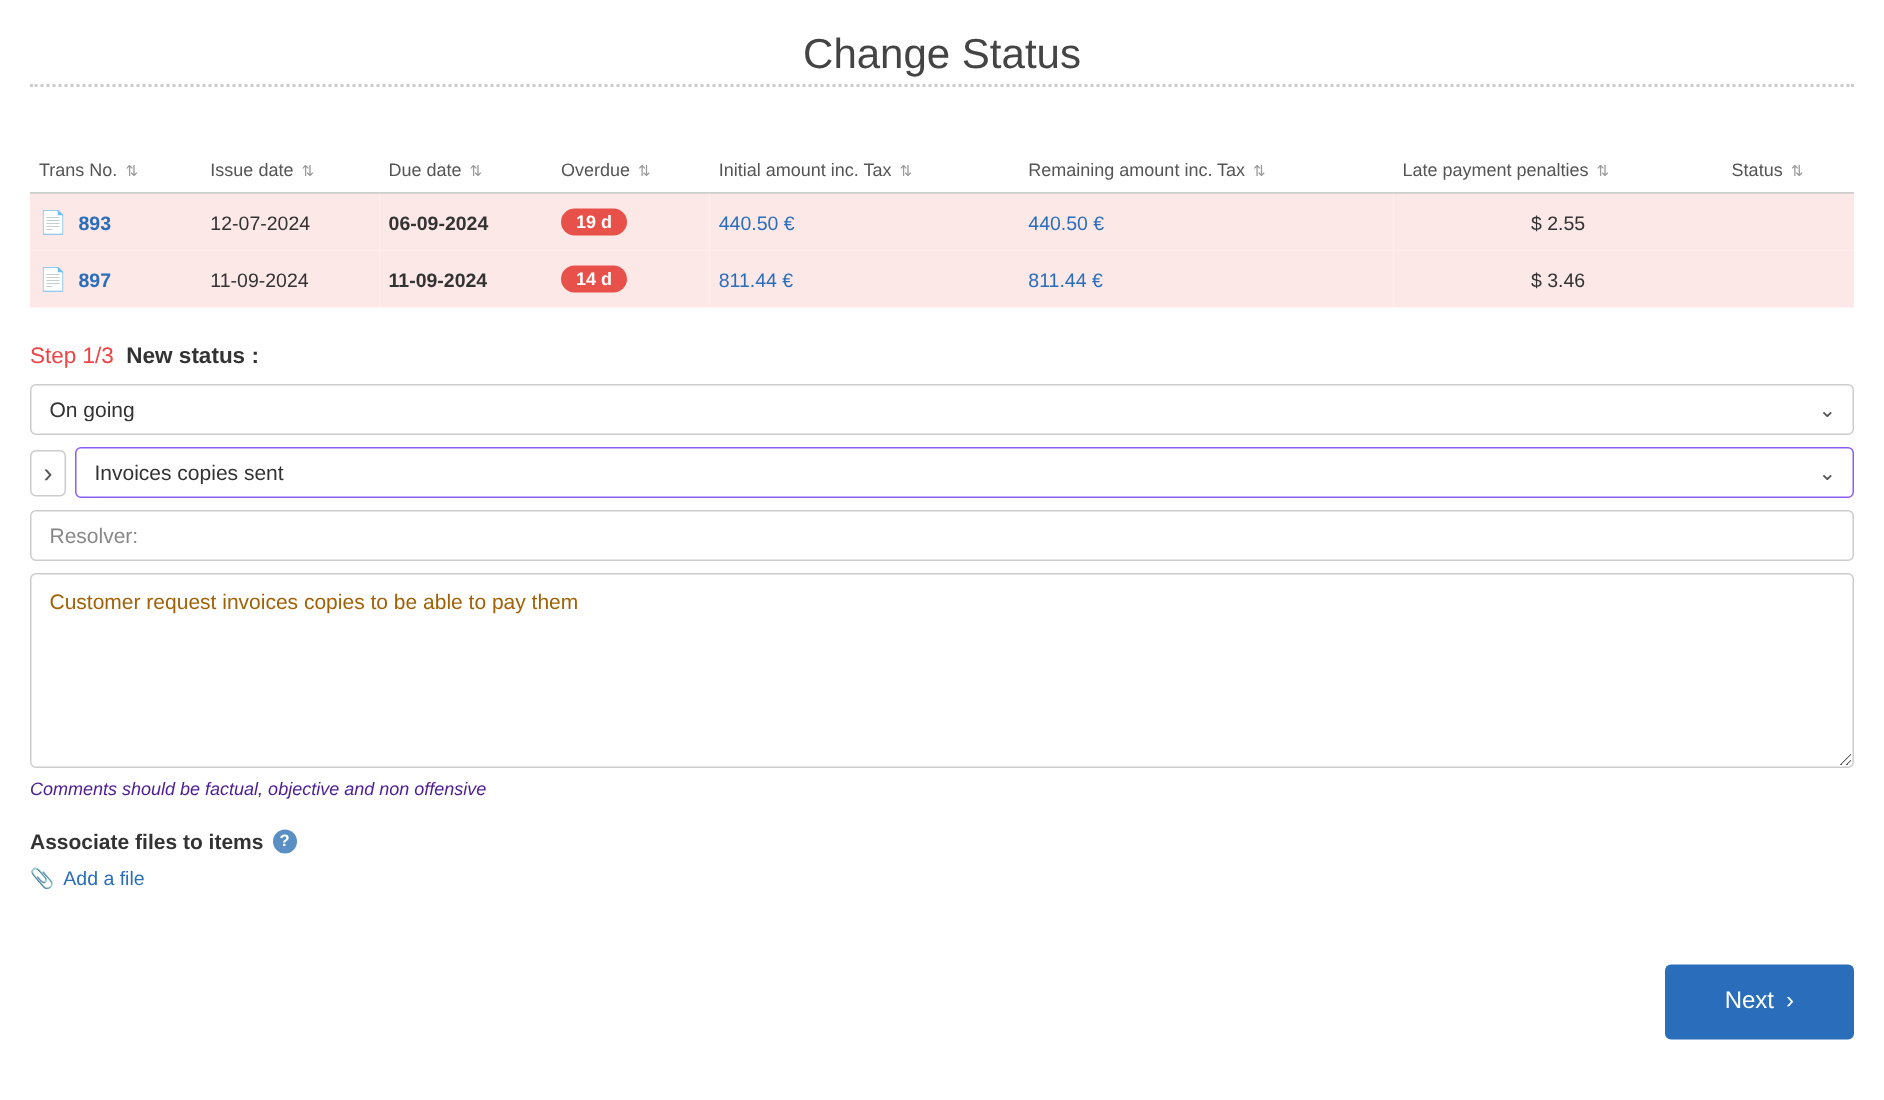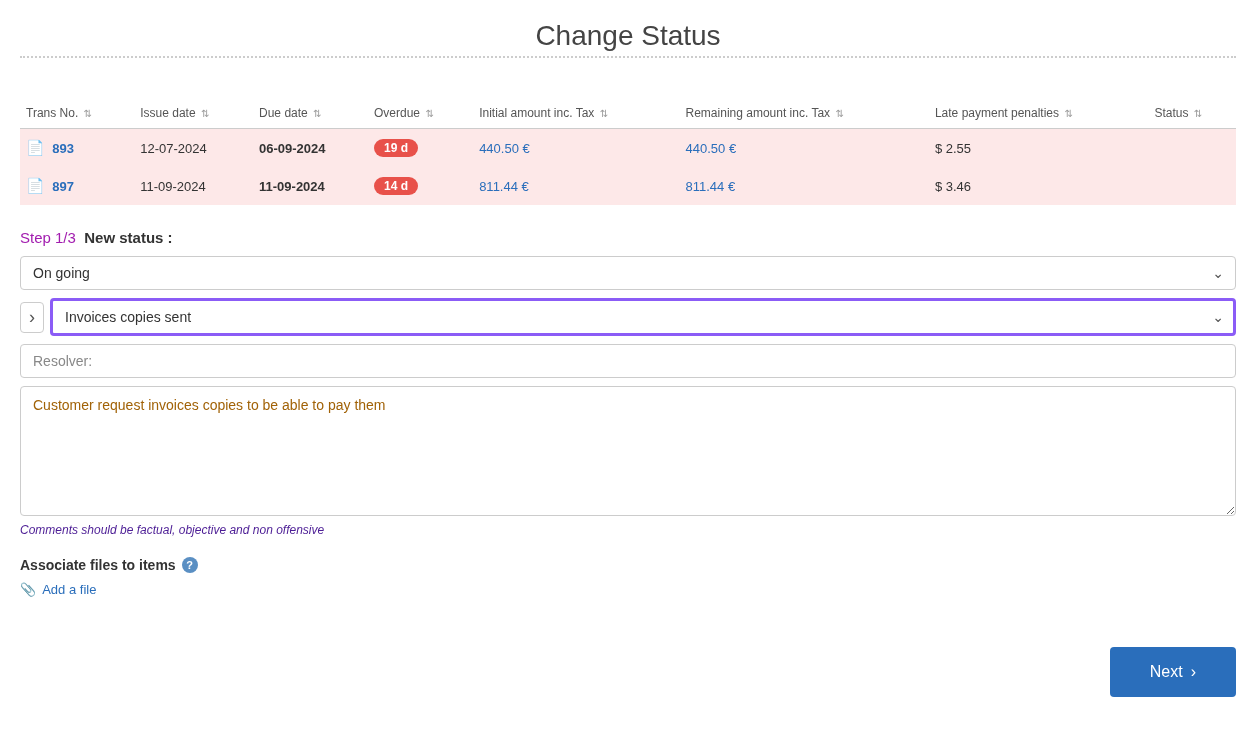--- a/index.html
+++ b/index.html
@@ -77,30 +77,31 @@
       padding: 2px 10px;
       font-size: 12px;
       font-weight: bold;
       text-align: center;
     }
     .amount-blue {
       color: #2a6ebb;
     }
     .late-penalty {
       color: #333;
+      text-align: center;
     }
     .step-section {
       margin-bottom: 16px;
     }
     .step-label {
       font-size: 15px;
       margin-bottom: 10px;
     }
     .step-label .step-num {
-      color: #a21caf;
+      color: #ef4444;
     }
     .step-label .step-title {
       font-weight: bold;
       color: #333;
     }
     .status-select-container {
       position: relative;
       margin-bottom: 8px;
       border-radius: 11px;
     }
@@ -139,21 +140,21 @@
       border-radius: 4px;
       background: #fff;
     }
     .substatus-select-container {
       position: relative;
       flex: 1;
     }
     .substatus-select {
       width: 100%;
       padding: 8px 12px;
-      border: 3px solid #8b5cf6;
+      border: 1px solid #8b5cf6;
       border-radius: 4px;
       appearance: none;
       font-size: 14px;
       color: #333;
       background: #fff;
       cursor: pointer;
     }
     .resolver-input {
       width: 100%;
       padding: 8px 12px;

